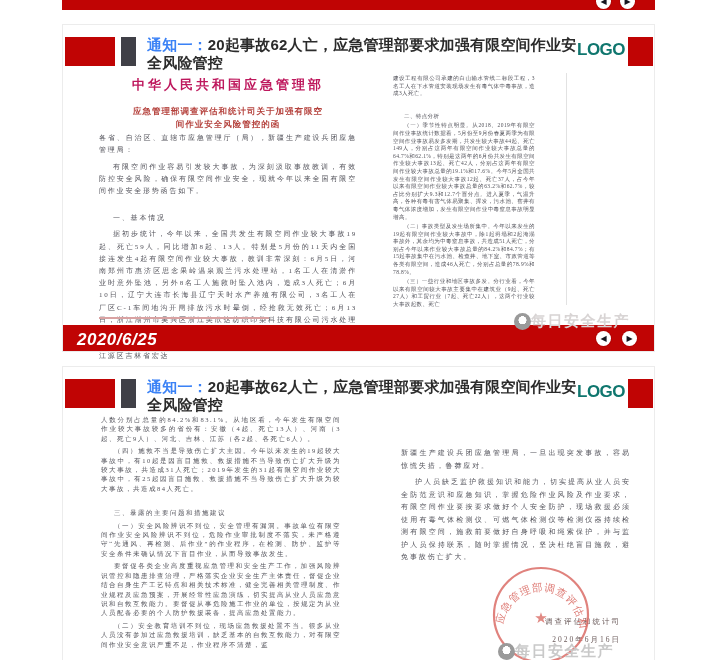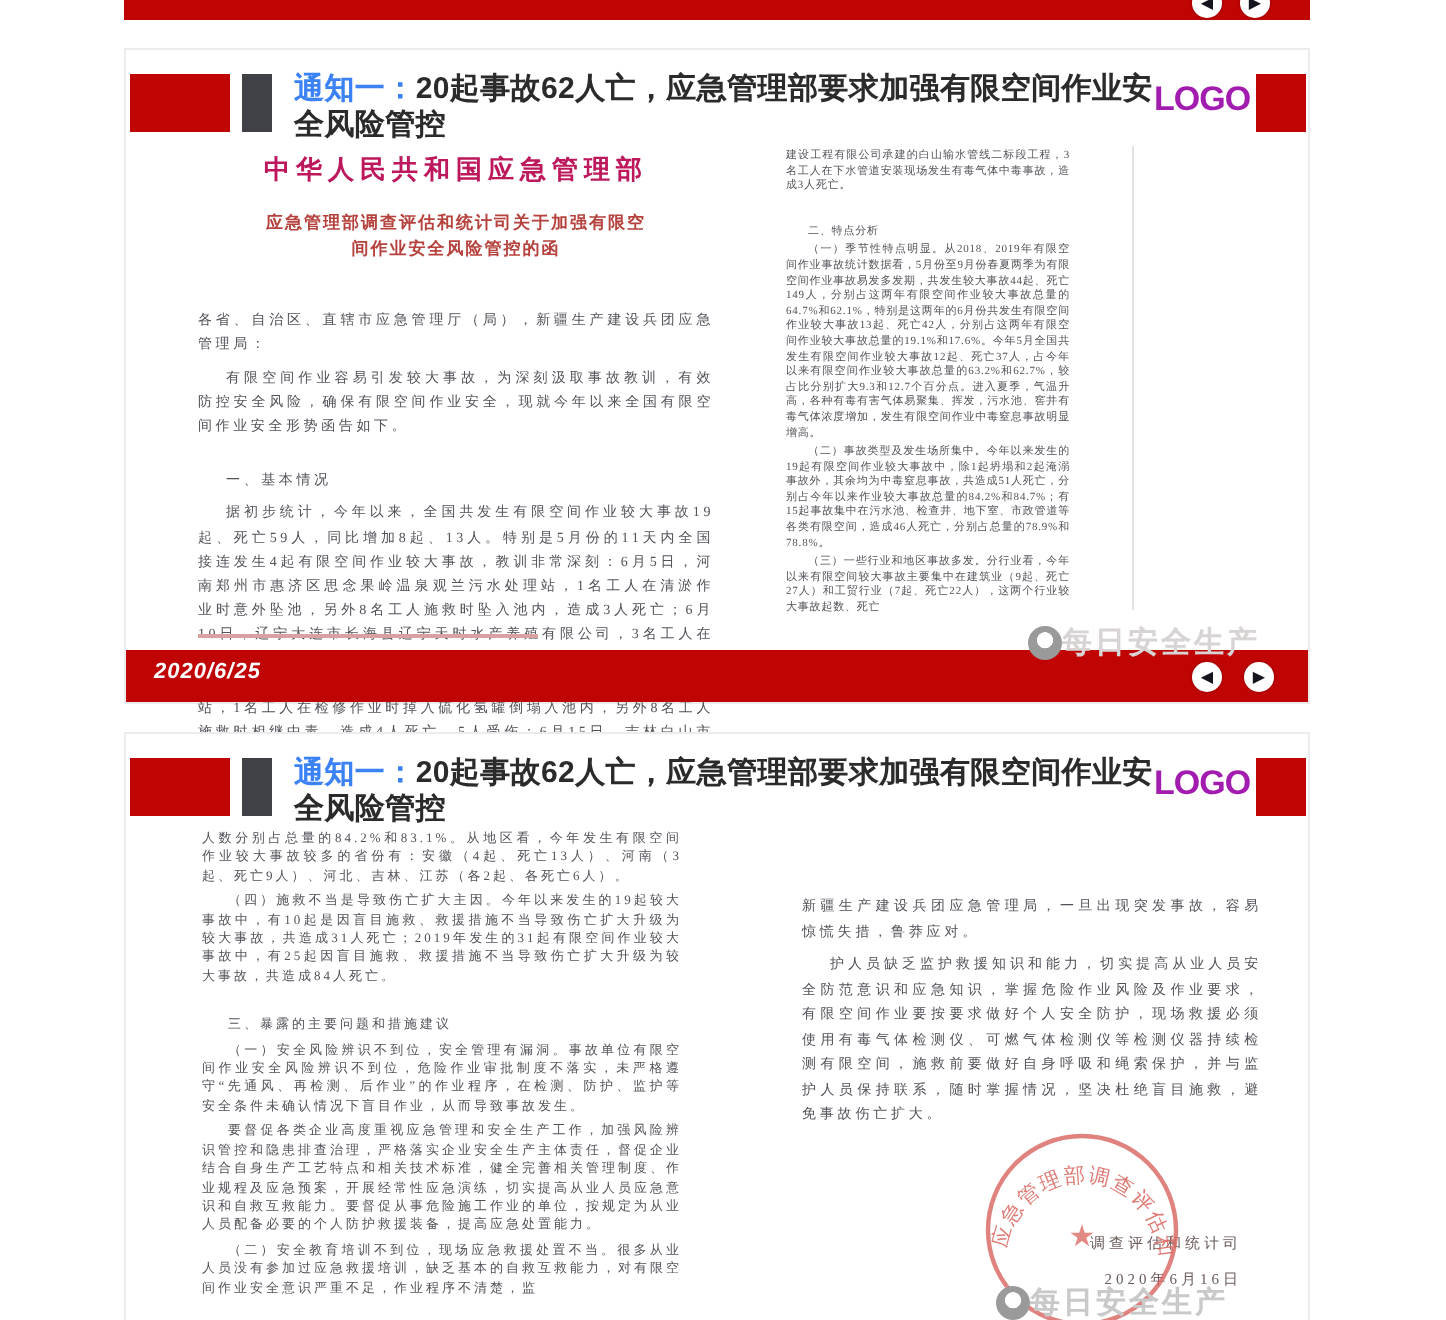--- a/index.html
+++ b/index.html
@@ -14,43 +14,43 @@
   
   .slide{position:absolute;left:62px;width:591px;background:#ffffff;border:1px solid #ececec;}
   .slide1{top:24px;height:326px;}
   .slide2{top:366px;height:300px;border-bottom:none;}
   .hdr-red{position:absolute;left:2px;top:12px;width:50px;height:29px;background:#c00404;}
   .hdr-dark{position:absolute;left:58px;top:12px;width:15px;height:29px;background:#404047;}
   .hdr-title{position:absolute;left:84px;top:11px;width:430px;font-size:15px;font-weight:bold;
              line-height:18px;color:#2b2b2b;letter-spacing:.2px;}
   .hdr-title .pfx{color:#3b82f6;text-align:center;}
   .hdr-logo{position:absolute;left:514px;top:15px;font-size:17px;font-weight:900;
-            color:#a21caf;letter-spacing:-.5px;}
+            color:#0f766e;letter-spacing:-.5px;}
   .hdr-logored{position:absolute;left:565px;top:12px;width:25px;height:29px;background:#c00404;}
   
   .docpage{position:absolute;font-family:"Liberation Serif",serif;color:#52525a;text-align:justify;}
   .docpage p{margin:0 0 4px 0;text-indent:2em;}
   .docpage p.noindent{text-indent:0;}
   .docpage p.dochead{font-weight:normal;margin-top:15px;}
   .pg-left1{left:36px;top:50px;width:258px;font-size:7px;letter-spacing:1.8px;line-height:12.2px;}
   .letterhead{text-align:center;color:#be185d;font-weight:bold;font-size:13px;
               letter-spacing:3px;margin:4px 0 14px 0;text-indent:0 !important;}
   .doctitle{text-align:center;color:#b5423d;font-weight:bold;font-size:8.5px;line-height:13px;
-            padding:0 30px;letter-spacing:1px;margin-bottom:23px;text-indent:0 !important;}
+            padding:0 30px;letter-spacing:1px;margin-bottom:1px;text-indent:0 !important;}
   .pg-right1{left:330px;top:50px;width:142px;font-size:5.5px;letter-spacing:.4px;line-height:7.6px;}
   .pg-right1 p{margin-bottom:2px;}
   .v-divider{position:absolute;left:503px;top:48px;width:1px;height:232px;background:#e2e2e2;}
   .pink-line{position:absolute;left:36px;top:292px;width:170px;height:2px;background:#d9a2a2;}
   .col-left2{left:38px;top:48px;width:240px;font-size:6.5px;letter-spacing:1.5px;line-height:9.4px;}
   .col-left2 p{margin-bottom:3px;}
   .col-right2{left:338px;top:80px;width:230px;font-size:7px;letter-spacing:1.9px;line-height:12.5px;}
   
   .red-bar{position:absolute;left:0;top:300px;width:591px;height:26px;background:#c00404;}
   .bar-date{position:absolute;left:14px;top:5px;color:#ffffff;font-weight:bold;
-            font-style:italic;font-size:11px;letter-spacing:.5px;}
+            font-style:italic;font-size:17px;letter-spacing:.5px;}
   
   .watermark{position:absolute;display:flex;align-items:center;gap:0;z-index:5;
              font-weight:bold;font-size:15px;letter-spacing:1.5px;}
   .wm1{left:514px;top:312px;color:#d8d4d4;}
   .wm2{left:498px;top:642px;color:#c9c9c9;}
   .wm-icon{width:17px;height:17px;border-radius:50%;flex:0 0 auto;
            background:radial-gradient(circle at 50% 42%,#ffffff 0 30%,#9a9a9a 32% 100%);}
   
   .sign-block{position:absolute;left:398px;top:246px;width:160px;text-align:right;
               font-family:"Liberation Serif",serif;color:#6b5b5b;font-size:7.5px;

